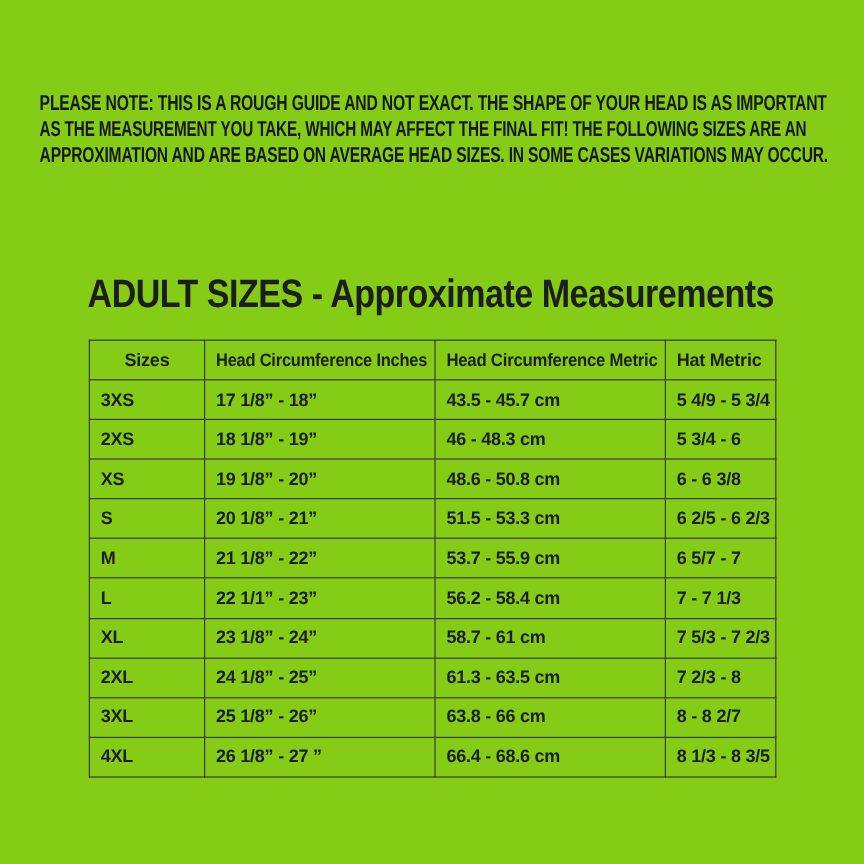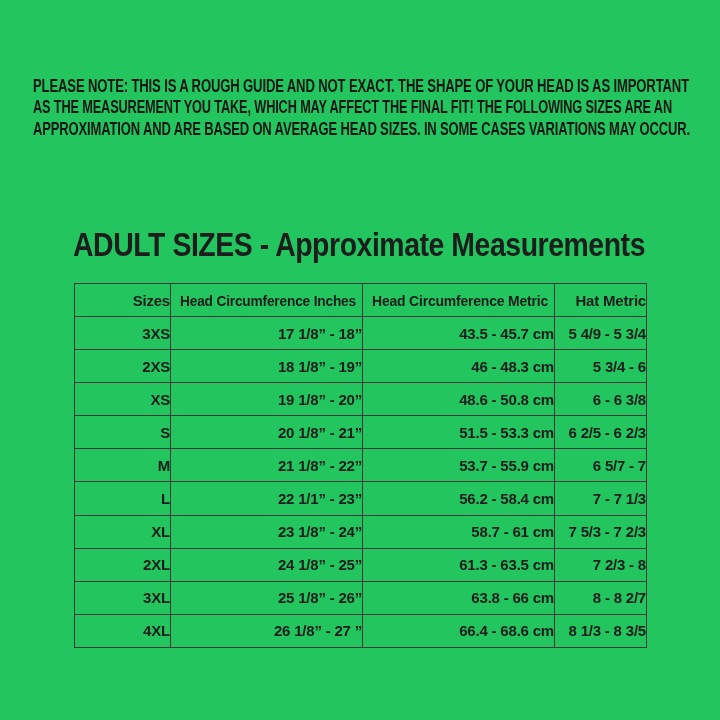--- a/index.html
+++ b/index.html
@@ -5,21 +5,21 @@
   html, body { margin: 0; padding: 0; }
   body {
     width: 720px; height: 720px;
     background: #ffffff;
     font-family: "Liberation Sans", "DejaVu Sans", sans-serif;
     overflow: hidden;
   }
   .page {
     position: relative;
     width: 720px; height: 720px;
-    background: #22c55e;
+    background: #84cc16;
   }
   
   .note {
     position: absolute;
     left: 33px; top: 76px;
     color: #171717;
     font-size: 18px;
     font-weight: bold;
     line-height: 21.4px;
     letter-spacing: -0.2px;
@@ -48,27 +48,27 @@
     table-layout: fixed;
     width: 572px;
     color: #1d1d1d;
     font-size: 15px;
     font-weight: bold;
     letter-spacing: -0.2px;
   }
   table.sizes th, table.sizes td {
     border: 1.5px solid #3a3a3a;
     padding: 0 0 0 9px;
-    text-align: right;
+    text-align: left;
     vertical-align: middle;
     overflow: visible;
   }
   table.sizes th { height: 32px; }
   table.sizes td { height: 32.1px; }
-  table.sizes th.center { padding: 0; }
+  table.sizes th.center { text-align: center; padding: 0; }
 </style>
 </head>
 <body>
 
 <div class="page">
 
   <div class="note">
     <div class="noteline"><span class="fit" style="transform: scaleX(0.727159);">PLEASE NOTE: THIS IS A ROUGH GUIDE AND NOT EXACT. THE SHAPE OF YOUR HEAD IS AS IMPORTANT</span></div>
     <div class="noteline"><span class="fit" style="transform: scaleX(0.707947);">AS THE MEASUREMENT YOU TAKE, WHICH MAY AFFECT THE FINAL FIT! THE FOLLOWING SIZES ARE AN</span></div>
     <div class="noteline"><span class="fit" style="transform: scaleX(0.722313);">APPROXIMATION AND ARE BASED ON AVERAGE HEAD SIZES. IN SOME CASES VARIATIONS MAY OCCUR.</span></div>

